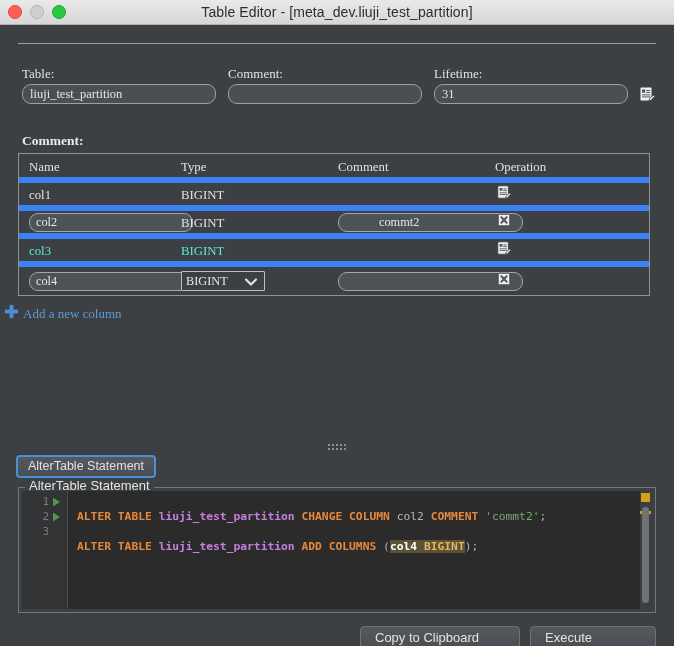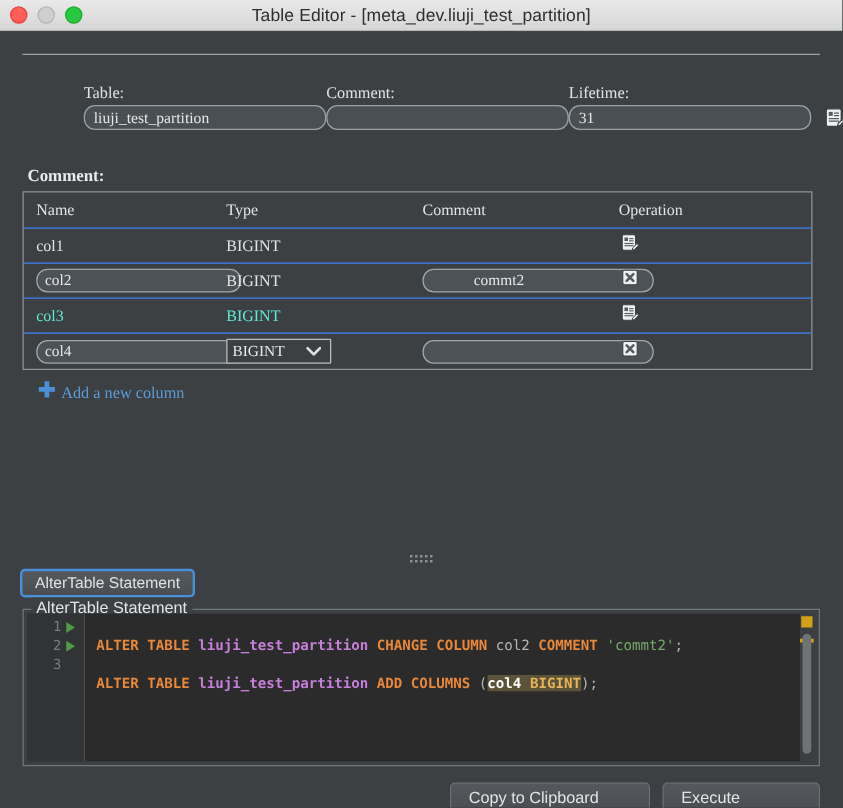--- a/index.html
+++ b/index.html
@@ -65,21 +65,20 @@
   }
 
   
   .fields {
     position: absolute;
     left: 22px;
     top: 42px;
     right: 18px;
     display: flex;
     align-items: flex-end;
-    margin-left: 45px;
   }
   .field-group { display: flex; flex-direction: column; }
   .field-label {
     font-size: 13px;
     color: #e2e2e2;
     margin-bottom: 3px;
     line-height: 14px;
   }
   .txt-input {
     background: #4a4f53;
@@ -125,21 +124,21 @@
     top: 128px;
     width: 632px;
     border: 1px solid #8d9397;
     box-sizing: border-box;
     background: #3c4043;
   }
   .col-row {
     display: flex;
     align-items: center;
     height: 28px;
-    border-bottom: 1px solid #3b82f6;
+    border-bottom: 6px solid #3b82f6;
     box-sizing: border-box;
   }
   .col-row:last-child { border-bottom: none; }
   .col-row.header { height: 29px; }
   .c-name { width: 162px; padding-left: 10px; box-sizing: border-box; }
   .c-type { width: 157px; box-sizing: border-box; }
   .c-comment { width: 157px; box-sizing: border-box; }
   .c-op { flex: 1; box-sizing: border-box; }
 
   .cell-text {
@@ -188,21 +187,21 @@
   .op-edit, .op-del {
     width: 17px; height: 17px;
     display: inline-flex;
     align-items: center;
     justify-content: center;
     cursor: pointer;
   }
 
   .add-col {
     position: absolute;
-    left: 30px;
+    left: 4px;
     top: 279px;
     display: flex;
     align-items: center;
     cursor: pointer;
   }
   .add-col .plus { margin-right: 4px; display: block; }
   .add-col .lnk {
     color: #5b9bd5;
     font-size: 13px;
   }

